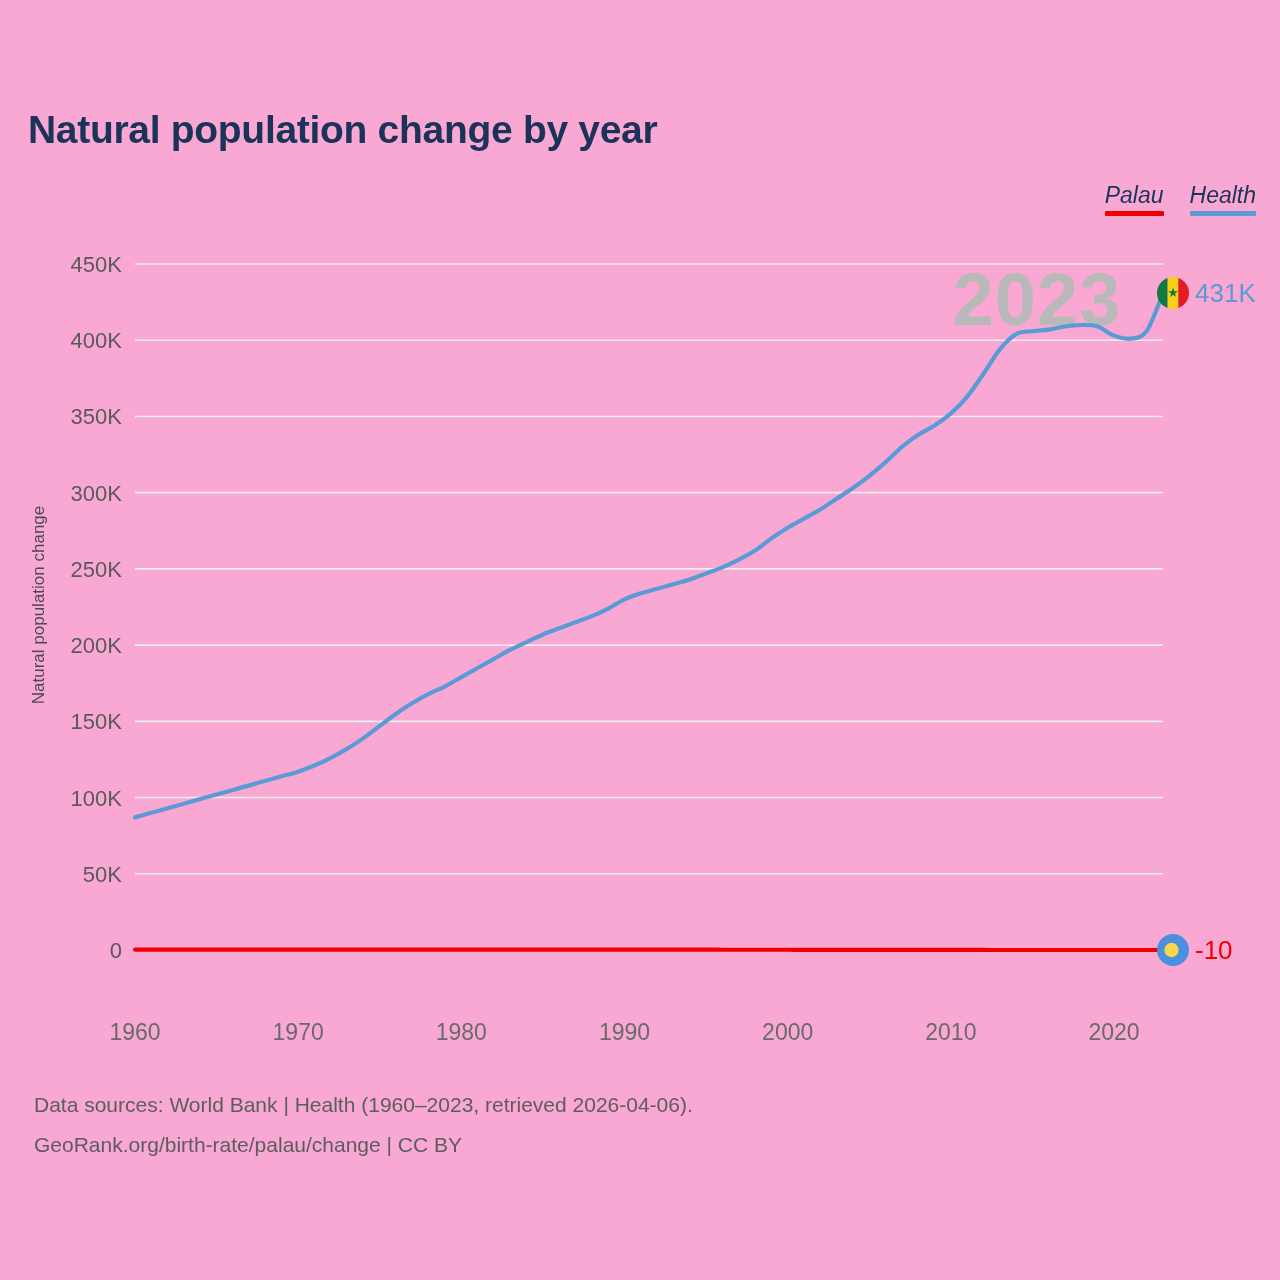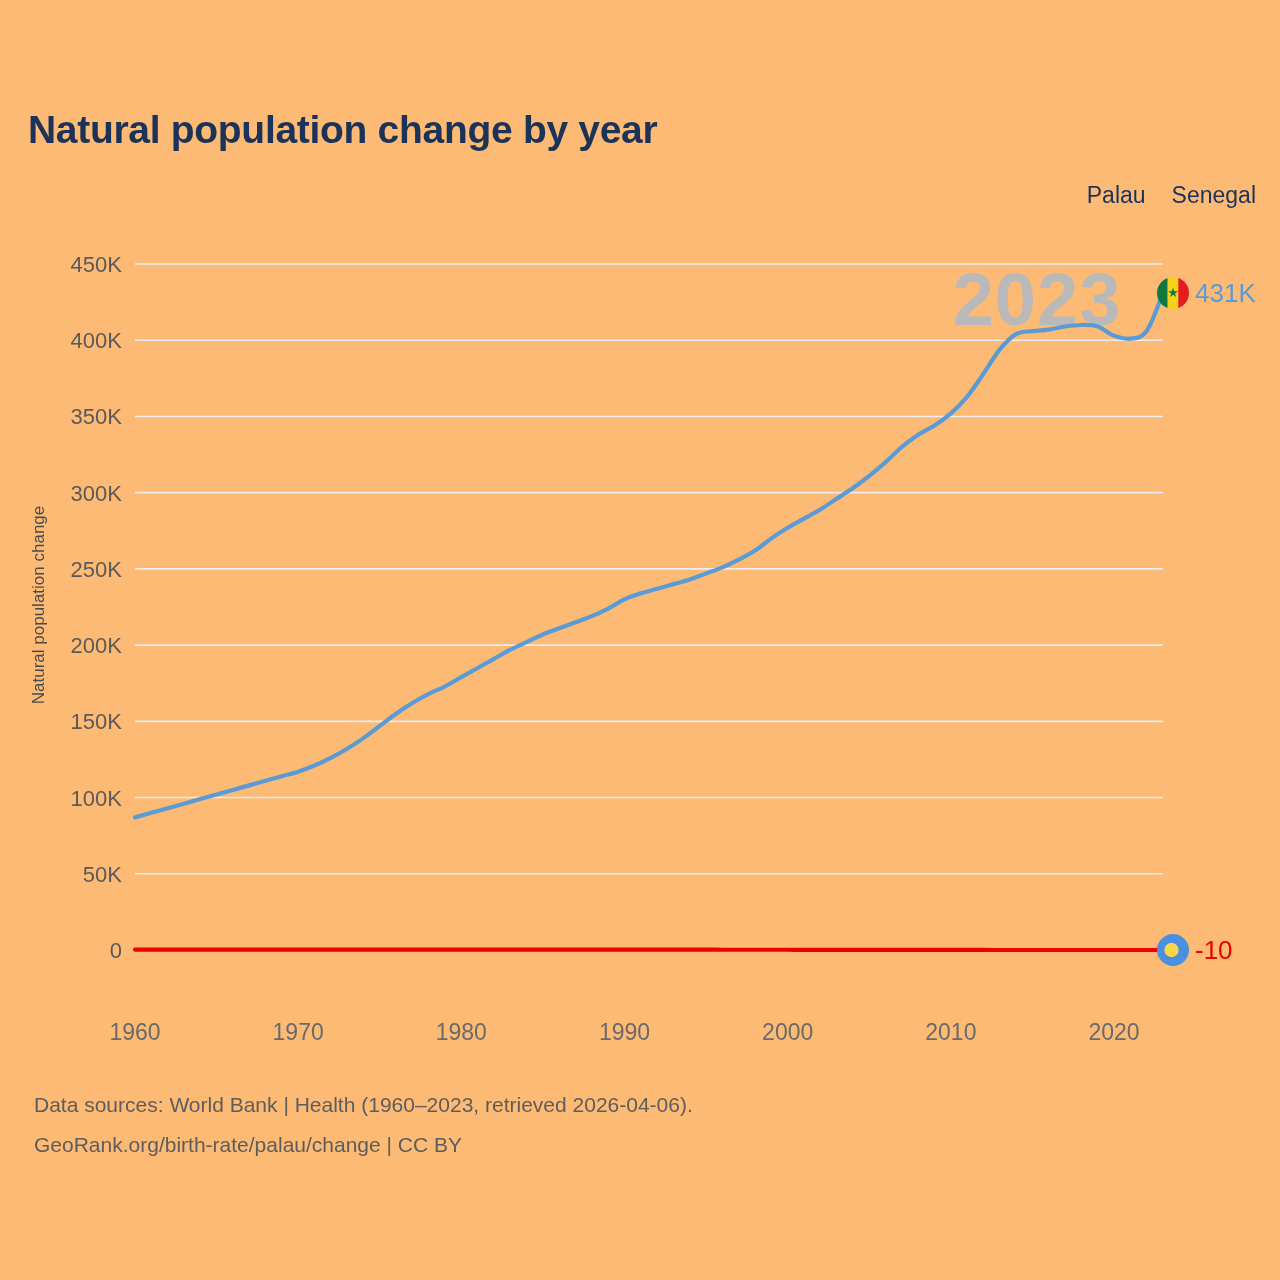--- a/index.html
+++ b/index.html
@@ -12,21 +12,21 @@
     height: 1280px;
     font-family: "Liberation Sans", sans-serif;
     position: relative;
     overflow: hidden;
   }
 
   #page {
     position: relative;
     width: 1280px;
     height: 1280px;
-    background: #fdba74;
+    background: #f9a8d4;
   }
 
   
   .chart-title {
     position: absolute;
     left: 28px;
     top: 108px;
     font-size: 39px;
     font-weight: bold;
     color: #1b3359;
@@ -39,23 +39,24 @@
     position: absolute;
     right: 24px;
     top: 182px;
     display: flex;
     flex-direction: row;
     gap: 26px;
     align-items: flex-start;
   }
   .legend-item {
     display: flex;
-    flex-direction: row;
+    flex-direction: column;
     align-items: stretch;
     cursor: pointer;
+    font-style: italic;
   }
   .legend-label {
     font-size: 23px;
     color: #1b3359;
     line-height: 26px;
     text-align: center;
     white-space: nowrap;
   }
   .legend-bar {
     height: 5px;
@@ -138,21 +139,21 @@
 <div id="page">
 
   <div class="chart-title">Natural population change by year</div>
 
   <div class="legend">
     <div class="legend-item">
       <span class="legend-label">Palau</span>
       <span class="legend-bar palau"></span>
     </div>
     <div class="legend-item">
-      <span class="legend-label">Senegal</span>
+      <span class="legend-label">Health</span>
       <span class="legend-bar senegal"></span>
     </div>
   </div>
 
   <div id="plot-wrap">
     <svg class="plot" viewBox="0 0 1280 1280">
       <defs>
         <clipPath id="flagClipSenegal">
           <circle cx="0" cy="0" r="16"></circle>
         </clipPath>

